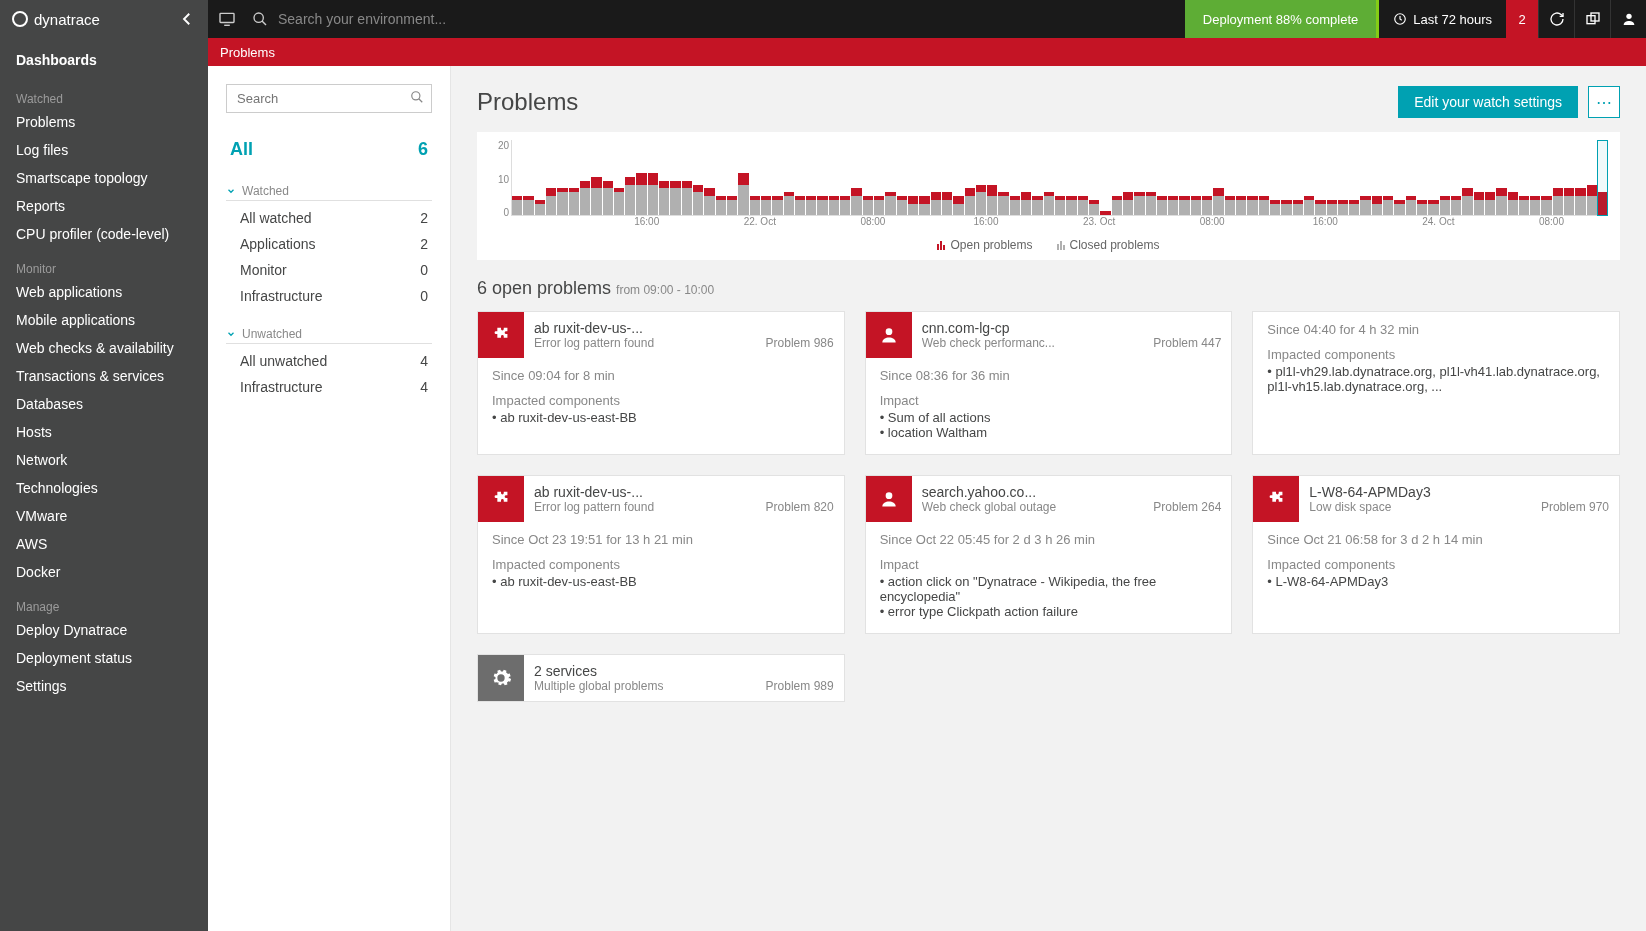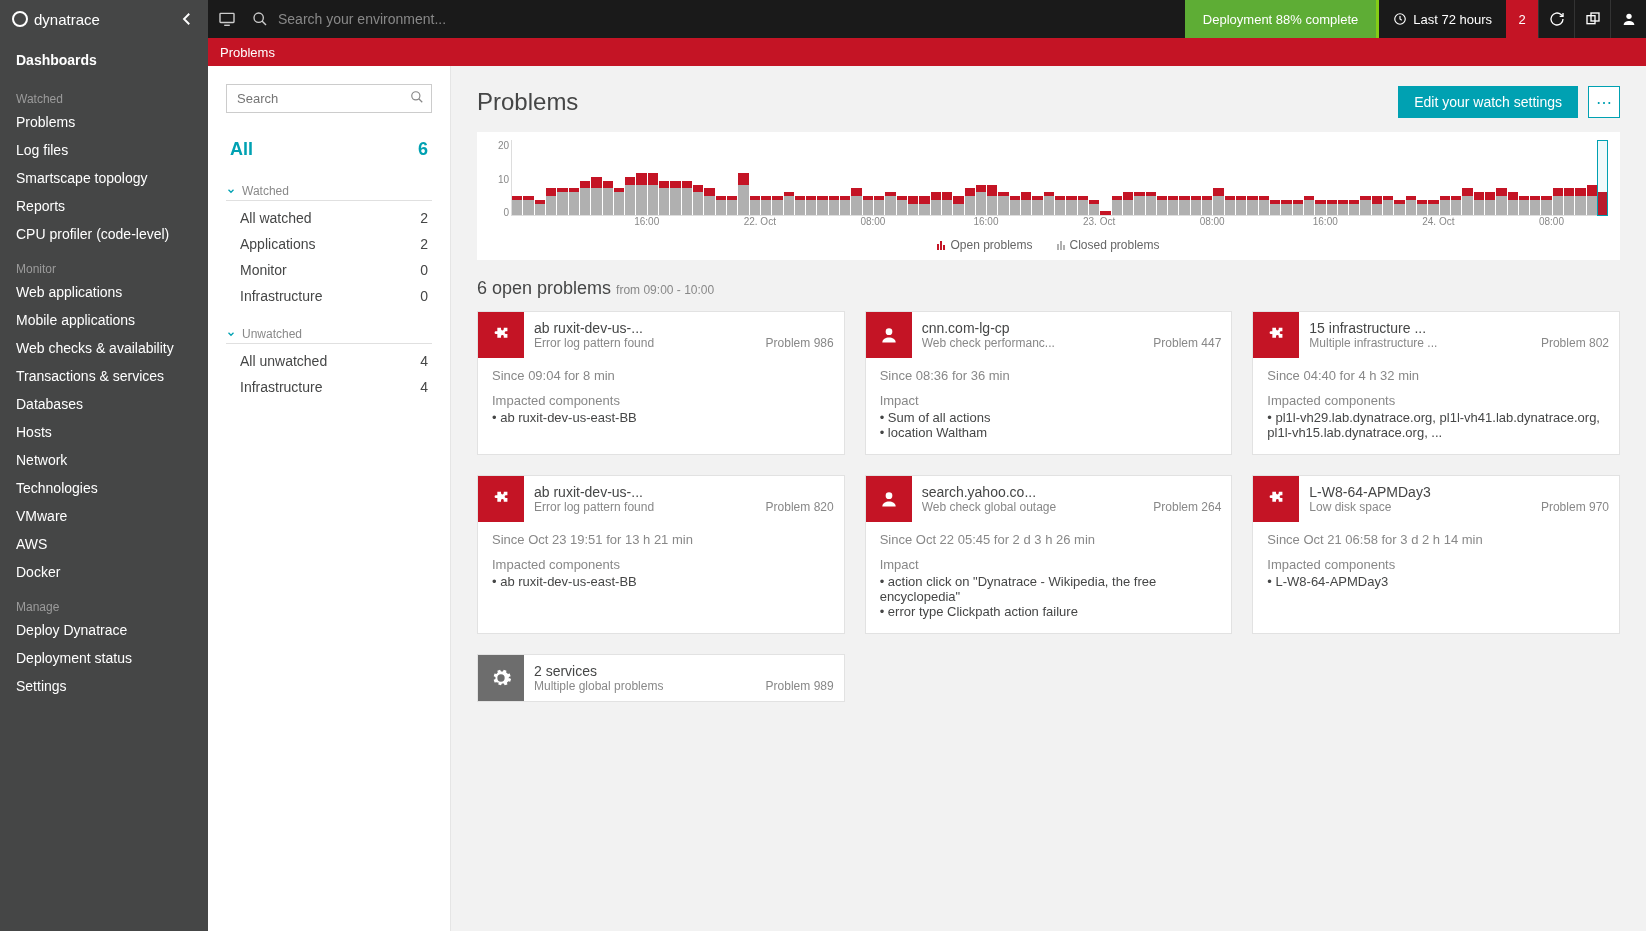--- a/index.html
+++ b/index.html
@@ -731,34 +731,20 @@
               <div class="card-body">
                 <div class="since">Since 08:36 for 36 min</div>
                 <div class="lbl">Impact</div>
                 <ul>
                   <li>Sum of all actions</li>
                   <li>location Waltham</li>
                 </ul>
               </div>
             </div>
             <div class="card">
-              <div class="card-head">
-                <div class="card-icon red">
-                  <svg width="22" height="22" viewBox="0 0 24 24" fill="#fff">
-                    <path d="M19 11h-1.5a1.5 1.5 0 010-3H19V4h-4v1.5a1.5 1.5 0 01-3 0V4H8v4H6.5a1.5 1.5 0 000 3H8v4h4v-1.5a1.5 1.5 0 013 0V15h4z"></path>
-                  </svg>
-                </div>
-                <div class="card-head-text">
-                  <div>
-                    <div class="card-title">15 infrastructure ...</div>
-                    <div class="card-sub">Multiple infrastructure ...</div>
-                  </div>
-                  <div class="card-pid">Problem 802</div>
-                </div>
-              </div>
               <div class="card-body">
                 <div class="since">Since 04:40 for 4 h 32 min</div>
                 <div class="lbl">Impacted components</div>
                 <ul>
                   <li>pl1l-vh29.lab.dynatrace.org, pl1l-vh41.lab.dynatrace.org, pl1l-vh15.lab.dynatrace.org, ...</li>
                 </ul>
               </div>
             </div>
             <div class="card">
               <div class="card-head">

